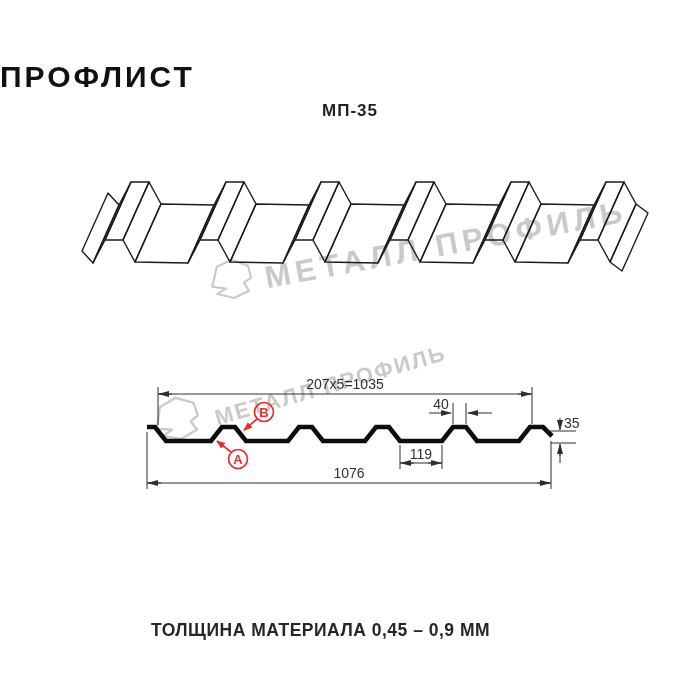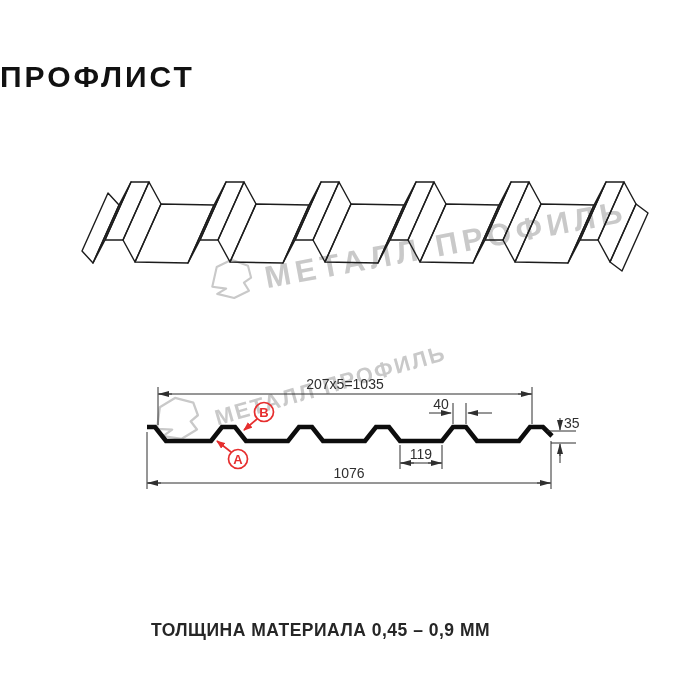--- a/index.html
+++ b/index.html
@@ -27,20 +27,21 @@
   .profile{fill:none;stroke:#0d0d0d;stroke-width:4.6;stroke-linejoin:miter;}
   .red{stroke:#e62e2e;fill:none;stroke-width:1.7;}
   .redtext{fill:#e62e2e;font-size:13px;font-weight:700;font-family:"Liberation Sans",sans-serif;}
 </style>
 </head>
 <body>
 
 <div id="page">
 
   <div id="title" class="abs">ПРОФЛИСТ</div>
+  <div id="subtitle" class="abs">МП-35</div>
 
   <svg class="abs layer l3d-fill" viewBox="0 0 700 700">
     <path d="M135,262 L188,263 L214,205 L161,204 Z M230,262 L283,263 L309,205 L256,204 Z
              M325,262 L378,263 L404,205 L351,204 Z M420,262 L473,263 L499,205 L446,204 Z
              M515,262 L568,263 L594,205 L541,204 Z M82,251 L93,263 L119,205 L108,193 Z
              M610,262 L622,271 L648,213 L636,204 Z"></path>
     <path d="M93,263 L105,240 L131,182 L119,205 Z M188,263 L200,240 L226,182 L214,205 Z
              M283,263 L295,240 L321,182 L309,205 Z M378,263 L390,240 L416,182 L404,205 Z
              M473,263 L485,240 L511,182 L499,205 Z M568,263 L580,240 L606,182 L594,205 Z"></path>
     <path d="M105,240 L123,240 L149,182 L131,182 Z M200,240 L218,240 L244,182 L226,182 Z

